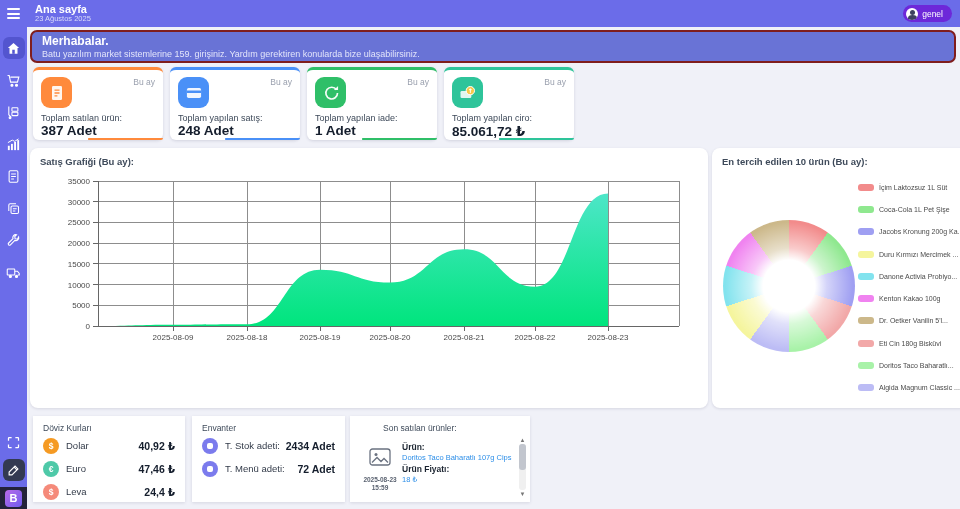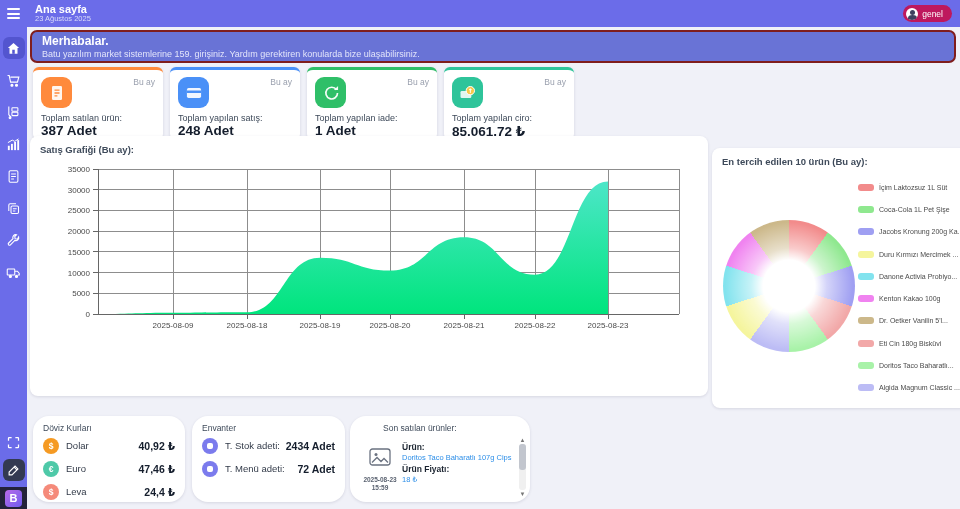--- a/index.html
+++ b/index.html
@@ -6,21 +6,21 @@
   html,body { width:960px; height:509px; overflow:hidden; }
   body { font-family:"Liberation Sans","DejaVu Sans",sans-serif; background:#f0f1f8; position:relative; }
 
   
   .header { position:absolute; left:0; top:0; width:960px; height:27px; background:#6b6ce9; display:flex; align-items:center; z-index:5; }
   .hamburger { width:27px; height:27px; display:flex; flex-direction:column; justify-content:center; align-items:center; gap:2.5px; cursor:pointer; }
   .hamburger span { width:13px; height:2px; background:#fff; border-radius:1px; }
   .header-titles { margin-left:8px; color:#fff; line-height:1.1; }
   .header-title { font-size:11px; font-weight:bold; }
   .header-date { font-size:7.5px; color:#d9dbf9; }
-  .user-pill { position:absolute; right:8px; top:5px; height:17px; background:#be185d; border-radius:9px; display:flex; align-items:center; padding:0 9px 0 3px; gap:4px; cursor:pointer; }
+  .user-pill { position:absolute; right:8px; top:5px; height:17px; background:#6d28d9; border-radius:9px; display:flex; align-items:center; padding:0 9px 0 3px; gap:4px; cursor:pointer; }
   .user-pill .avatar { width:12px; height:12px; background:#fff; border-radius:50%; position:relative; overflow:hidden; }
   .user-pill .avatar i { position:absolute; left:3.5px; top:2px; width:5px; height:5px; background:#3d4160; border-radius:50%; }
   .user-pill .avatar b { position:absolute; left:1.5px; top:7.5px; width:9px; height:6px; background:#3d4160; border-radius:50% 50% 0 0; }
   .user-pill .uname { color:#fff; font-size:8.5px; }
 
   
   .sidebar { position:absolute; left:0; top:27px; bottom:0; width:27px; background:#6b6ce9; z-index:4; display:flex; flex-direction:column; align-items:center; padding-top:10px; }
   .side-item { width:22px; height:22px; margin-bottom:10px; display:flex; align-items:center; justify-content:center; border-radius:6px; cursor:pointer; }
   .side-item.active { background:#5355cf; }
   .side-item svg { width:15px; height:15px; }
@@ -41,39 +41,39 @@
   .stat-icon { position:absolute; left:8px; top:7px; width:31px; height:31px; border-radius:9px; display:flex; align-items:center; justify-content:center; }
   .stat-icon svg { width:20px; height:20px; }
   .stat-period { position:absolute; right:8px; top:7px; font-size:8.5px; color:#9aa0ae; }
   .stat-label { position:absolute; left:8px; top:43px; font-size:9px; color:#3e4a5a; }
   .stat-value { position:absolute; left:8px; top:53px; font-size:13.5px; font-weight:bold; color:#151e2d; }
   .stat-underline { position:absolute; right:0; bottom:0; width:58%; height:2px; border-radius:2px 0 6px 2px; }
 
   
   .panel { position:absolute; background:#fff; border-radius:8px; box-shadow:0 1px 3px rgba(40,40,80,.13); }
   .panel-title { font-size:9.5px; font-weight:bold; color:#3e4a5a; padding:8px 10px 0 10px; }
-  .chart-panel { left:30px; top:136px; width:678px; height:260px; }
+  .chart-panel { left:30px; top:148px; width:678px; height:260px; }
   .donut-panel { left:712px; top:148px; width:263px; height:260px; }
 
   .chart-svg { position:absolute; left:0; top:20px; }
   .grid-line { stroke:#8d8d8d; stroke-width:1; shape-rendering:crispEdges; }
   .axis-line { stroke:#666; stroke-width:1; shape-rendering:crispEdges; }
   .tick-label { font-size:8px; fill:#4a4a4a; }
 
   
   .donut { position:absolute; left:11px; top:72px; width:132px; height:132px; border-radius:50%; }
   .donut-hole { position:absolute; inset:0; border-radius:50%;
     background:radial-gradient(circle, #ffffff 0 26px, rgba(255,255,255,.55) 38px, rgba(255,255,255,0) 64px); }
   .legend { position:absolute; left:146px; top:28px; }
   .legend-row { display:flex; align-items:center; height:22.3px; cursor:pointer; }
   .swatch { width:16px; height:7px; border-radius:3px; margin-right:5px; flex:0 0 auto; }
   .legend-label { font-size:7px; color:#4a4a4a; white-space:nowrap; }
 
   
-  .mini-card { position:absolute; top:416px; height:86px; background:#fff; border-radius:16px; box-shadow:0 1px 3px rgba(40,40,80,.13); padding:7px 10px; }
+  .mini-card { position:absolute; top:416px; height:86px; background:#fff; border-radius:0; box-shadow:0 1px 3px rgba(40,40,80,.13); padding:7px 10px; }
   .mini-title { font-size:8.5px; color:#3e4a5a; }
   .mini-row { display:flex; align-items:center; height:21px; margin-top:2px; }
   .circle-ic { width:16px; height:16px; border-radius:50%; display:flex; align-items:center; justify-content:center; color:#fff; font-size:8.5px; font-weight:bold; flex:0 0 auto; }
   .circle-ic .sq { width:6px; height:6px; background:#fff; border-radius:2px; }
   .mini-name { font-size:9.5px; color:#333b49; margin-left:7px; }
   .mini-val { margin-left:auto; font-size:10.5px; font-weight:bold; color:#151e2d; }
   .cur-card { left:33px; width:152px; }
   .inv-card { left:192px; width:153px; }
 
   .sales-card { left:350px; width:180px;padding-left:33px; }

